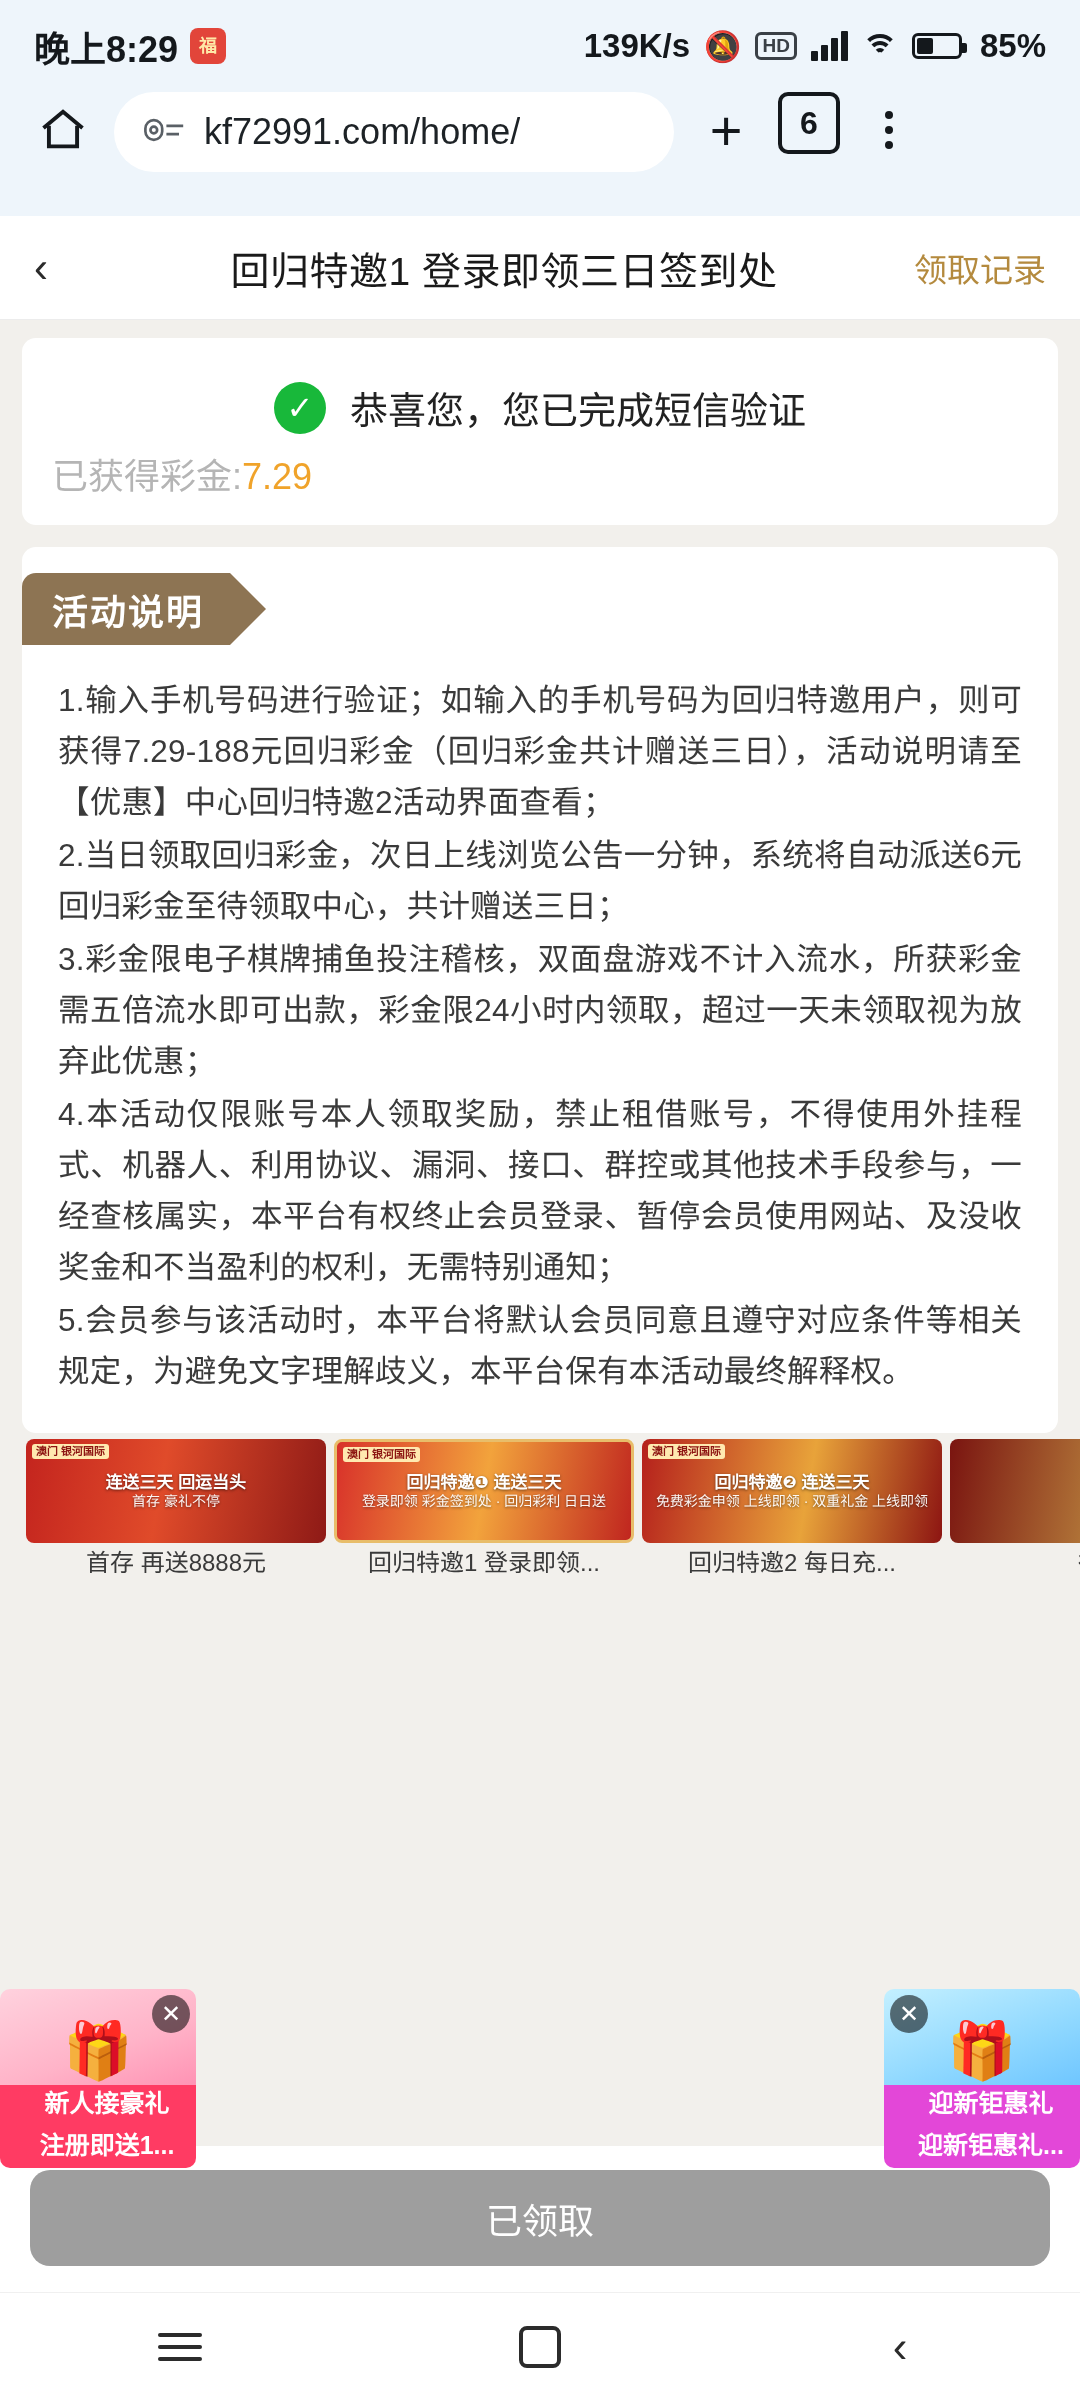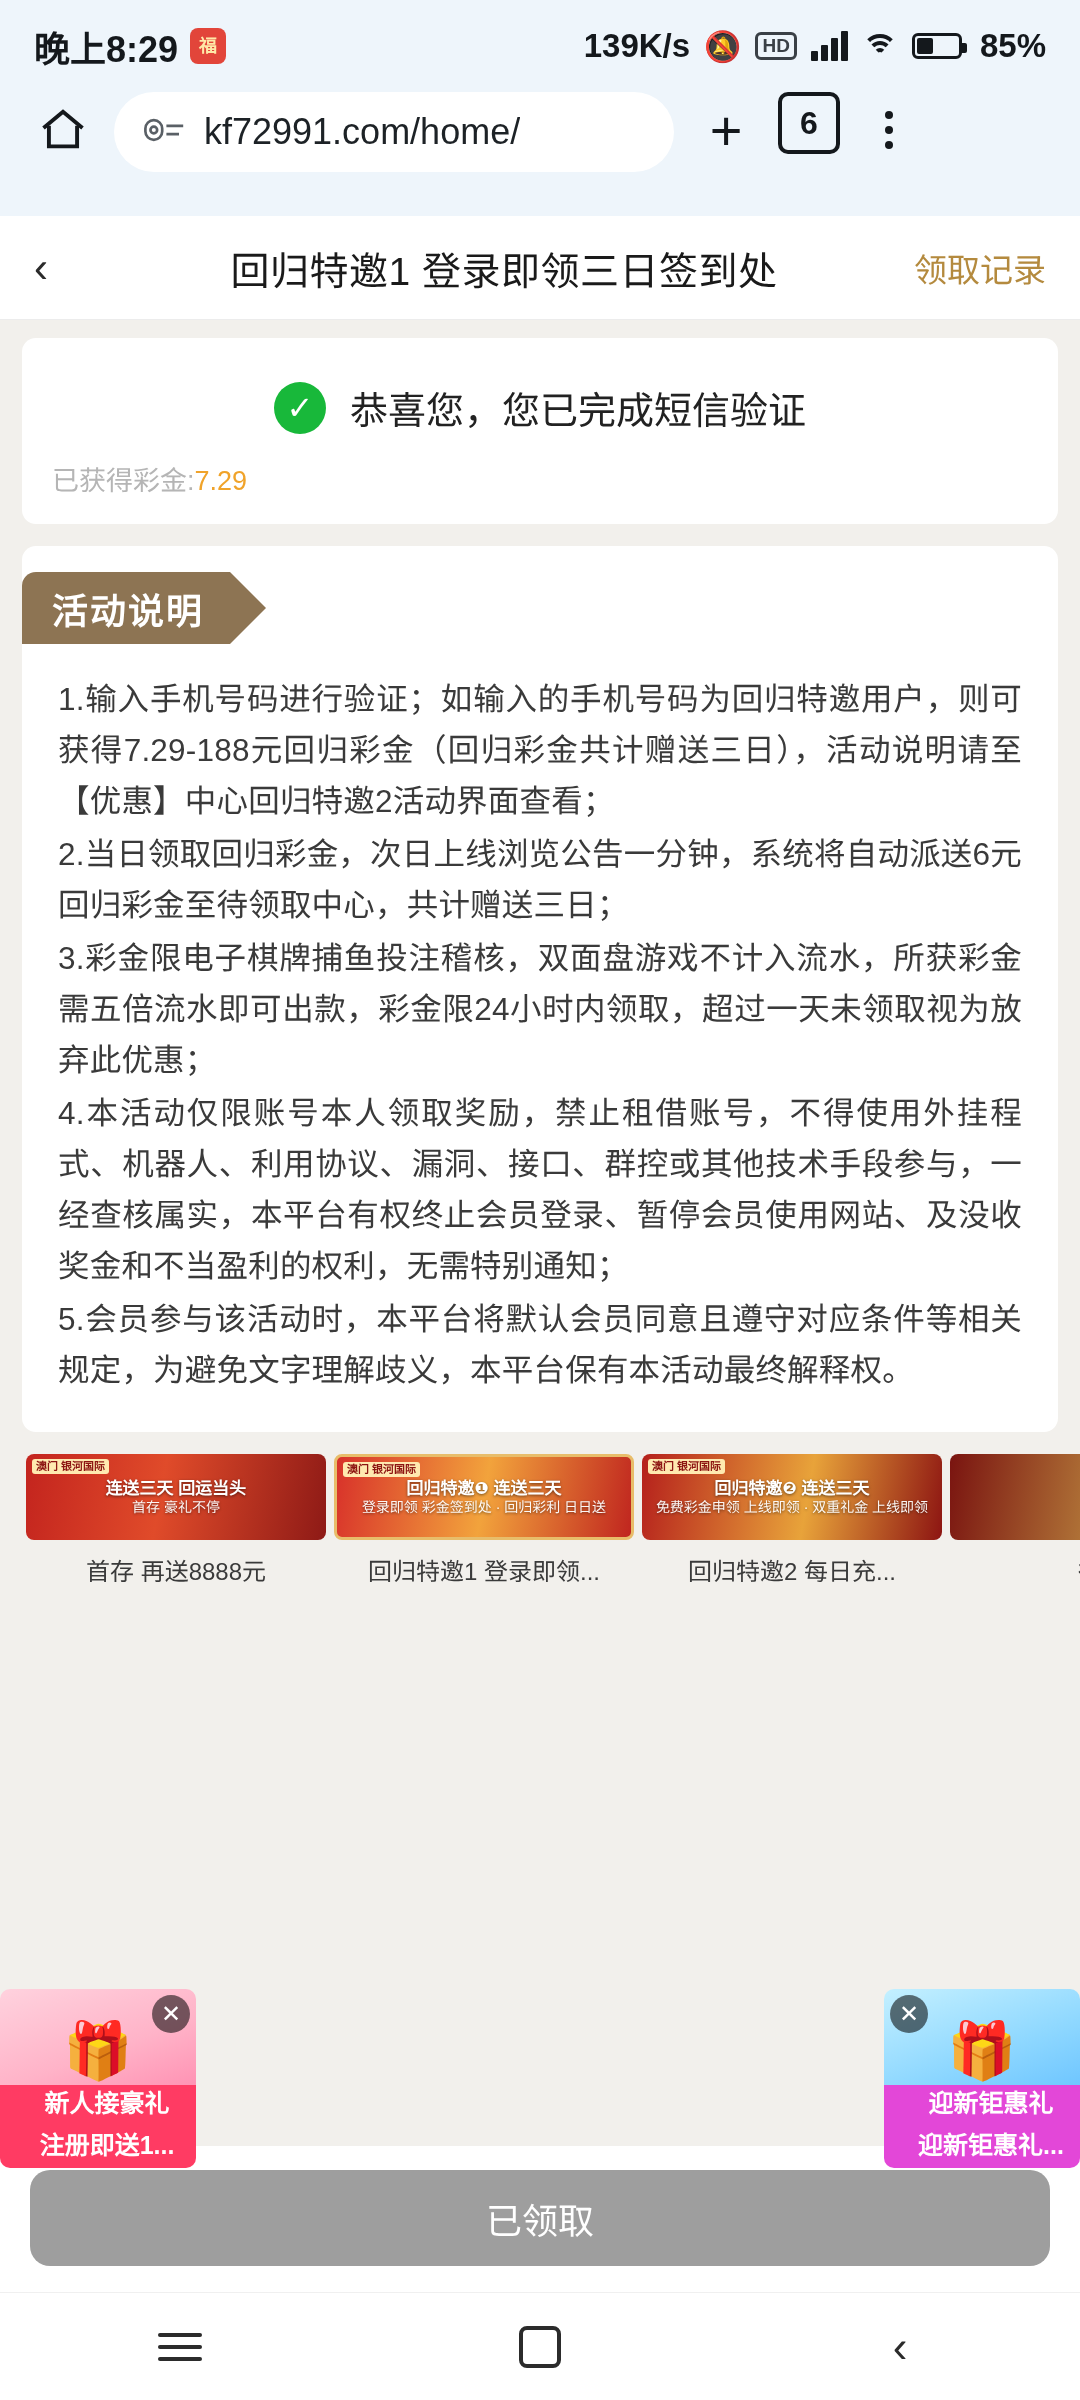--- a/index.html
+++ b/index.html
@@ -141,21 +141,21 @@
   .success-row {
     display: flex; align-items: center; justify-content: center; gap: 24px;
     margin-top: 8px;
   }
   .check-circle {
     width: 52px; height: 52px; border-radius: 50%; background: #18b83a;
     display: flex; align-items: center; justify-content: center;
     color: #fff; font-size: 32px; font-weight: bold;
   }
   .success-text { font-size: 38px; color: #222; }
-  .amount-line { margin-top: 24px; font-size: 27px; color: #b5b5b5; }
+  .amount-line { margin-top: 12px; font-size: 36px; color: #b5b5b5; }
   .amount-line b { color: #f0a32a; font-weight: normal; }
 
   .notice-card {
     background: #ffffff;
     border-radius: 14px;
     padding: 0 0 34px 0;
     position: relative;
   }
   .ribbon {
     display: inline-flex;
@@ -195,51 +195,50 @@
     padding: 6px 4px 0 4px;
     background: #f2f0ec;
     align-items: flex-start;
   }
   .promo {
     width: 300px;
     flex: 0 0 auto;
   }
   .promo-thumb {
     width: 100%;
-    height: 86px;
+    height: 104px;
     border-radius: 8px;
     position: relative;
     overflow: hidden;
     display: flex;
     align-items: center;
     justify-content: center;
     color: #fff;
     font-size: 17px;
     text-align: center;
     line-height: 1.25;
-    margin-top: 16px;
   }
   .promo-thumb.a { background: linear-gradient(100deg,#c3241e 0%,#e04b2a 45%,#8e1a16 100%); }
   .promo-thumb.b { background: linear-gradient(100deg,#d8312a 0%,#f2a33c 50%,#c0261f 100%); border: 3px solid #e8bd6a;}
   .promo-thumb.c { background: linear-gradient(100deg,#b5201c 0%,#e8a33a 55%,#8d1512 100%); }
   .promo-thumb.d { background: linear-gradient(100deg,#7a1410 0%,#caa14a 70%,#f3d98a 100%); }
   .thumb-logo {
     position: absolute; top: 5px; left: 6px; display: flex; gap: 4px; align-items: center;
   }
   .thumb-logo i {
     display: block; background: #ffe9b0; color: #8d1512; font-size: 11px; font-weight: bold;
     padding: 2px 4px; border-radius: 3px; font-style: normal; line-height: 1;
   }
   .thumb-title {
     position: relative; z-index: 2; text-shadow: 0 1px 3px rgba(0,0,0,.55);
     font-weight: bold; padding: 0 6px;
   }
   .thumb-title small { display:block; font-weight: normal; font-size: 14px; opacity: .95; }
   .promo-caption {
-    margin-top: 12px;
+    margin-top: 0;
     font-size: 24px;
     color: #3a3a3a;
     white-space: nowrap;
     overflow: hidden;
     text-overflow: ellipsis;
     text-align: center;
   }
 
   
   .float-ad {

